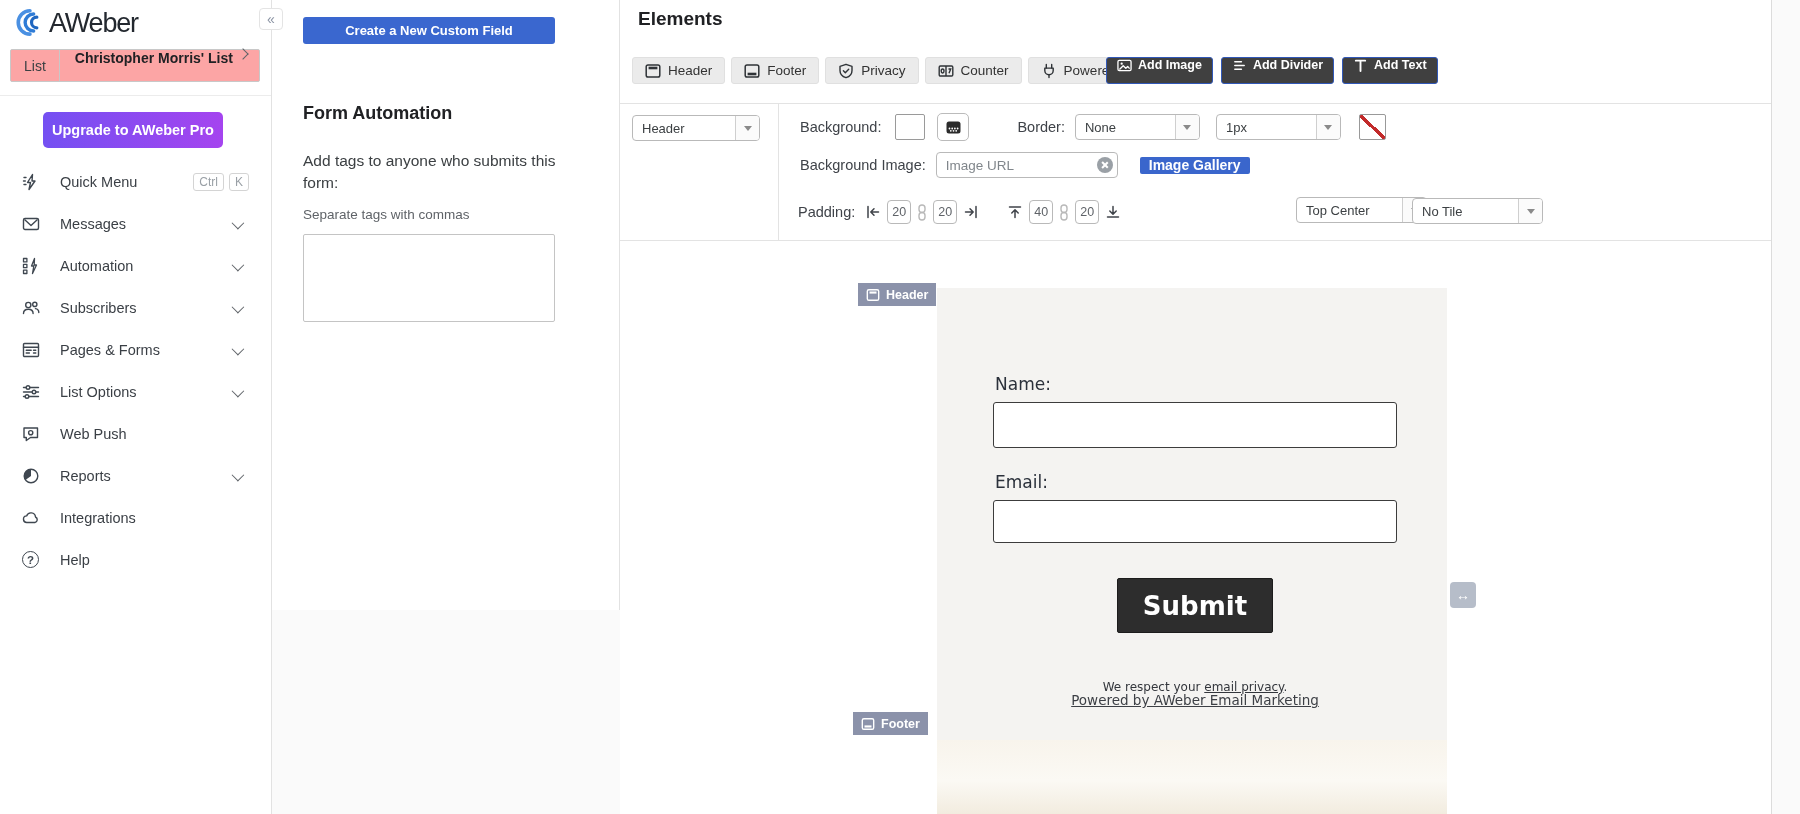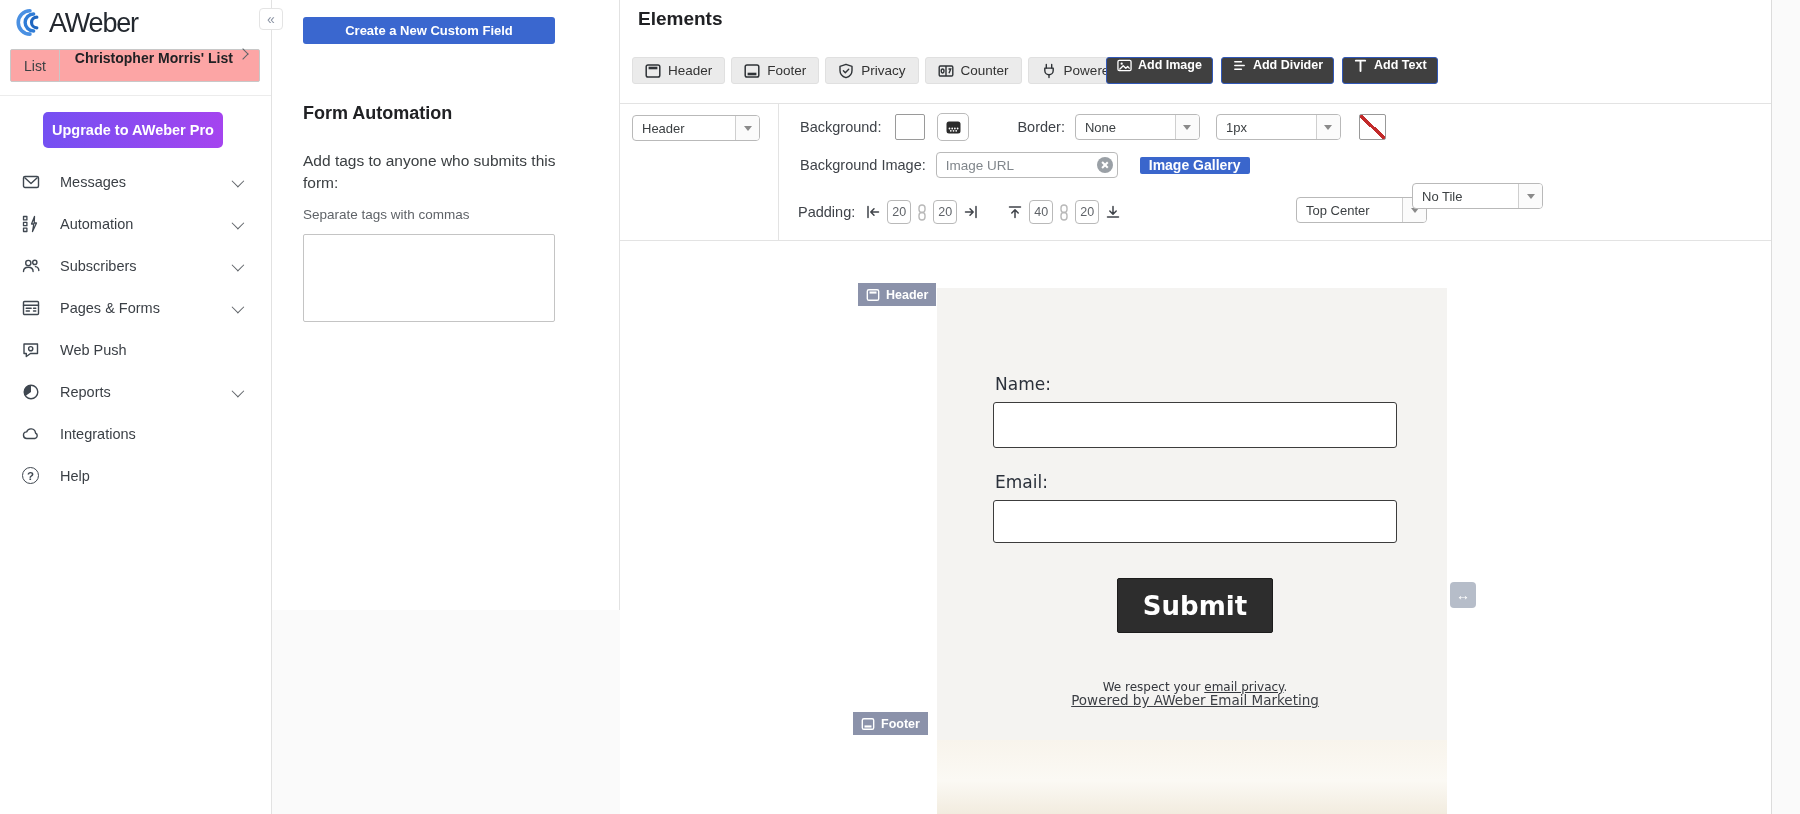--- a/index.html
+++ b/index.html
@@ -66,21 +66,21 @@
   .url-input { width:182px; height:26px; border:1px solid #b9b9b9; border-radius:4px; font-family:inherit; font-size:13.5px; padding:0 26px 0 9px; color:#3c4043; }
   .url-input::placeholder { color:#80868b; }
   .clear-ic { position:absolute; right:5px; top:5px; width:16px; height:16px; border-radius:50%; background:#9aa0a6; cursor:pointer; }
   .clear-ic::before, .clear-ic::after { content:""; position:absolute; left:7.2px; top:4px; width:1.6px; height:8px; background:#fff; }
   .clear-ic::before { transform:rotate(45deg); } .clear-ic::after { transform:rotate(-45deg); }
   .gallery-btn { margin-left:22px; height:17px; padding:0 9px; background:#3a66cc; border:none; border-radius:2px; color:#fff; font-size:14px; font-weight:700; font-family:inherit; cursor:pointer; }
   .pad-input { width:24px; height:24px; border:1px solid #b9b9b9; border-radius:4px; text-align:center; font-size:12.5px; color:#5f6368; font-family:inherit; }
   .pad-ic { color:#3f4349; margin:0 6px; flex:none; }
   .chain-ic { color:#b9b9b9; margin:0 4px; flex:none; }
   .sel-pos { position:absolute; left:676px; top:197px; width:131px; }
-  .sel-tile { position:absolute; left:792px; top:183px; width:131px; }
+  .sel-tile { position:absolute; left:792px; top:198px; width:131px; }
 
   
   .form-area { position:absolute; left:317px; top:288px; width:510px; height:526px; background:#f4f3f1; font-family:"DejaVu Sans", sans-serif; }
   .badge { position:absolute; height:23px; background:#8b92aa; color:#fff; display:flex; align-items:center; gap:6px; padding:0 8px; font-size:12.5px; font-weight:700; font-family:"Liberation Sans", sans-serif; cursor:pointer; }
   .badge-header { left:-79px; top:-5px; }
   .badge-footer { left:-84px; top:424px; }
   .form-content { position:absolute; left:56px; top:0; width:404px; }
   .f-label { position:absolute; left:2px; font-size:17px; color:#2b313b; }
   .f-input { position:absolute; left:0; width:404px; background:#fff; border:1px solid #3c3c3c; border-radius:3px; font-family:inherit; font-size:15px; padding:0 8px; }
   .submit-btn { position:absolute; left:124px; top:290px; width:156px; height:55px; background:#2d2d2d; border:1px solid #1c1c1c; border-radius:2px; color:#fff; font-size:26px; font-weight:700; font-family:"DejaVu Sans", sans-serif; cursor:pointer; }
@@ -111,20 +111,31 @@
     <span class="list-val">Christopher Morris' List</span>
     <span class="chev-right"></span>
   </div>
 
   <div class="side-divider"></div>
 
   <button class="upgrade-btn">Upgrade to AWeber Pro</button>
 
   <div class="nav">
 
+    <div class="nav-item">
+      <span class="nav-icon">
+        <svg width="18" height="18" viewBox="0 0 18 18" fill="none" stroke="currentColor" stroke-width="1.4" stroke-linejoin="round">
+          <path d="M10.5 1.5 5.5 9.5h3L7 16.5l6-8.5h-3z"></path>
+          <path d="M2 4.5h2M1.5 8h1.8M2 11.5h2" stroke-linecap="round"></path>
+        </svg>
+      </span>
+      <span class="nav-label">Quick Menu</span>
+      <span class="kbd">Ctrl</span>
+      <span class="kbd">K</span>
+    </div>
 
     <div class="nav-item">
       <span class="nav-icon">
         <svg width="18" height="18" viewBox="0 0 18 18" fill="none" stroke="currentColor" stroke-width="1.4" stroke-linejoin="round">
           <rect x="1.5" y="3.5" width="15" height="11" rx="1.5"></rect>
             <path d="M2.5 4.5 9 10.5l6.5-6"></path>
         </svg>
       </span>
       <span class="nav-label">Messages</span>
       <span class="chev-down"></span>
@@ -160,20 +171,32 @@
       <span class="nav-icon">
         <svg width="18" height="18" viewBox="0 0 18 18" fill="none" stroke="currentColor" stroke-width="1.4" stroke-linecap="round">
           <rect x="1.5" y="2.5" width="15" height="13" rx="1"></rect>
             <path d="M1.5 6.3h15M4.2 9.3h5M4.2 12h3.2M11.5 9.3h2.3M11.5 12h2.3"></path>
         </svg>
       </span>
       <span class="nav-label">Pages &amp; Forms</span>
       <span class="chev-down"></span>
     </div>
 
+    <div class="nav-item">
+      <span class="nav-icon">
+        <svg width="18" height="18" viewBox="0 0 18 18" fill="none" stroke="currentColor" stroke-width="1.4" stroke-linecap="round">
+          <path d="M1.5 4.5h15M1.5 9h15M1.5 13.5h15"></path>
+          <circle cx="6" cy="4.5" r="1.8" fill="#fff"></circle>
+            <circle cx="12" cy="9" r="1.8" fill="#fff"></circle>
+            <circle cx="5" cy="13.5" r="1.8" fill="#fff"></circle>
+        </svg>
+      </span>
+      <span class="nav-label">List Options</span>
+      <span class="chev-down"></span>
+    </div>
 
     <div class="nav-item">
       <span class="nav-icon">
         <svg width="18" height="18" viewBox="0 0 18 18" fill="none" stroke="currentColor" stroke-width="1.4" stroke-linejoin="round">
           <path d="M2 3h13.5v9.5H8.5l-4.2 3v-3H2z"></path>
             <circle cx="8.7" cy="7.7" r="2.1"></circle>
         </svg>
       </span>
       <span class="nav-label">Web Push</span>
     </div>

